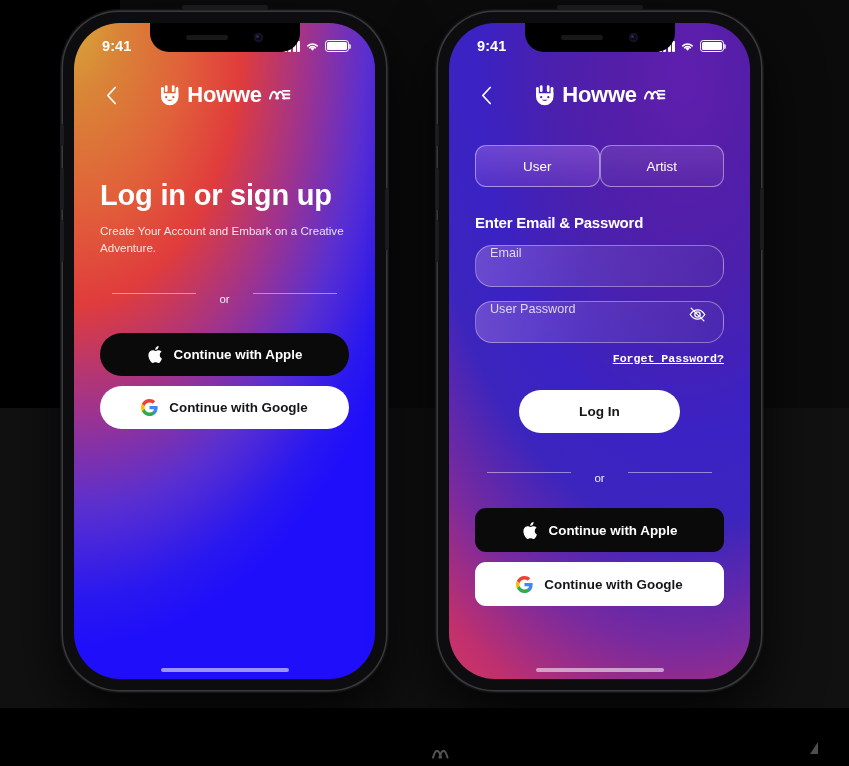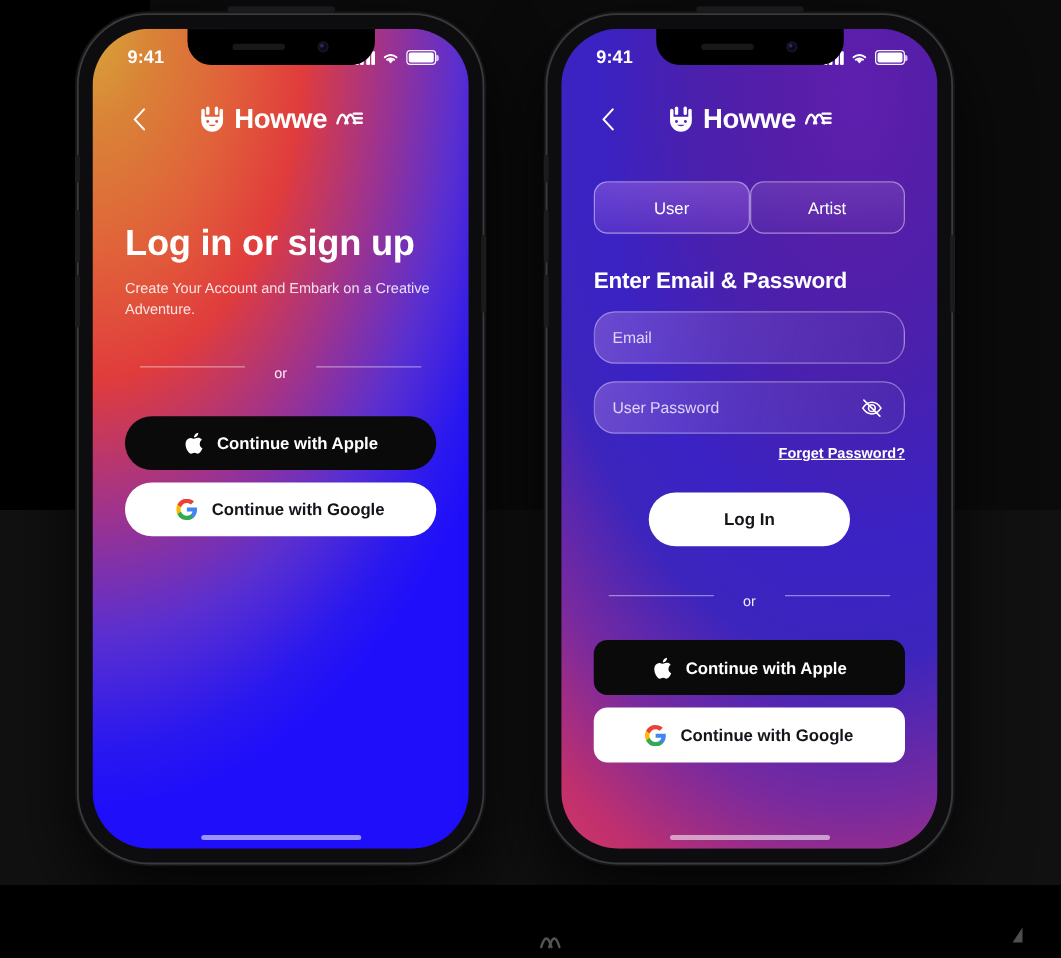--- a/index.html
+++ b/index.html
@@ -374,53 +374,54 @@
   }
   .role-tab.active {
     background: linear-gradient(180deg, rgba(175,120,235,0.42), rgba(140,85,215,0.30));
   }
   .role-tab.inactive {
     background: linear-gradient(180deg, rgba(160,120,210,0.26), rgba(120,80,180,0.16));
   }
 
   .title-h2 {
     color: #ffffff;
-    font-size: 18px;
+    font-size: 15px;
     font-weight: 700;
     letter-spacing: -0.2px;
     margin-top: 27px;
   }
 
   .field {
     position: relative;
     height: 42px;
     border-radius: 17px;
     margin-top: 14px;
     border: 1px solid rgba(255,255,255,0.36);
     background: linear-gradient(100deg, rgba(170,125,225,0.44) 0%, rgba(130,95,205,0.32) 45%, rgba(90,70,175,0.22) 100%);
     display: flex;
-    align-items: center;
+    align-items: flex-start;
     padding: 0 14px;
     cursor: text;
   }
   .field-ph {
     color: rgba(255,255,255,0.78);
     font-size: 12.6px;
     flex: 1;
   }
   .eye-btn {
     width: 24px; height: 24px;
     display: flex; align-items: center; justify-content: center;
     cursor: pointer;
   }
 
   .forgot-row {
     display: flex;
     justify-content: flex-end;
     margin-top: 9px;
+    font-family: Liberation Mono, monospace;
   }
   .forgot {
     color: #ffffff;
     font-size: 11.6px;
     font-weight: 600;
     text-decoration: underline;
     cursor: pointer;
   }
 
   .login-wrap {

